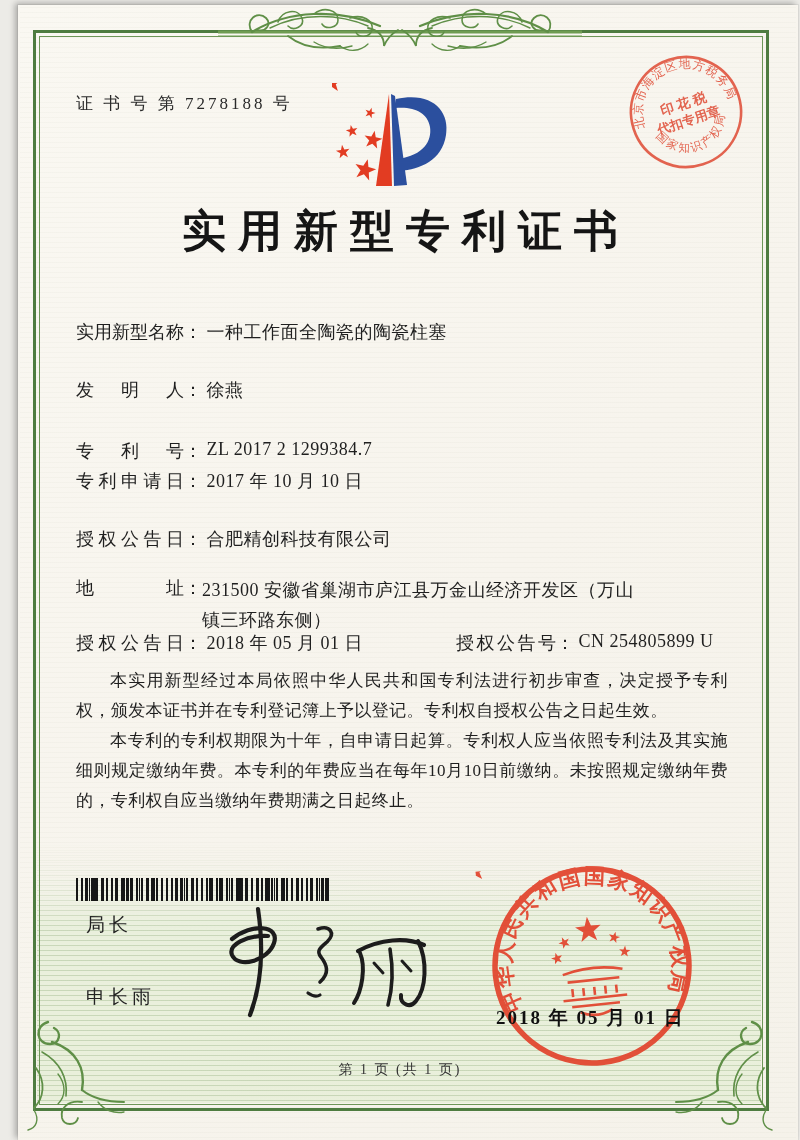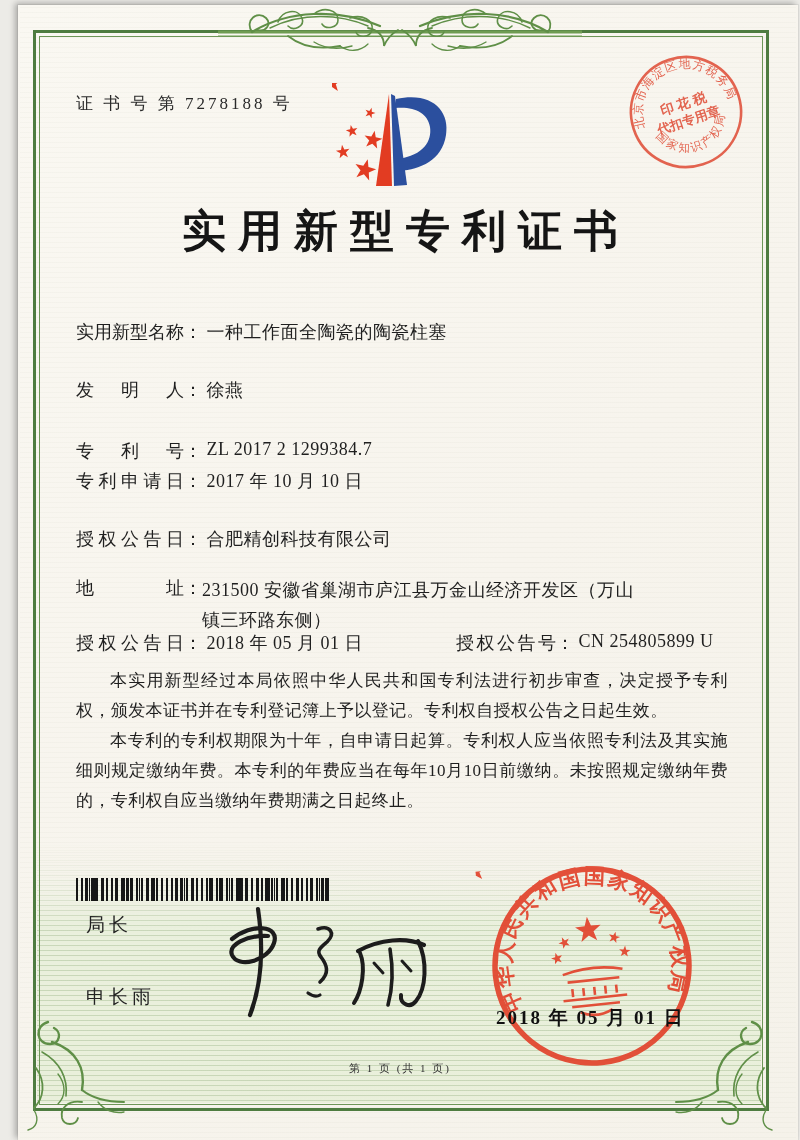--- a/index.html
+++ b/index.html
@@ -78,21 +78,21 @@
   .signer-name{top:984px;}
   .signature{position:absolute;left:208px;top:903px;width:235px;height:118px;}
   .office-seal{position:absolute;left:486px;top:860px;width:212px;height:212px;transform:rotate(-6deg);opacity:.92;}
   .seal-date{
     position:absolute;left:496px;top:1005px;font-size:19px;letter-spacing:2px;
     color:#101010;font-weight:bold;white-space:nowrap;
   }
   .tax-stamp{position:absolute;left:626px;top:52px;width:120px;height:120px;transform:rotate(-18deg);opacity:.88;}
   .footer{
     position:absolute;left:0;top:1061px;width:800px;text-align:center;
-    font-size:11px;letter-spacing:2px;color:#333;
+    font-size:14px;letter-spacing:2px;color:#333;
   }
   svg text{font-family:"Liberation Serif","DejaVu Serif",serif;}
 </style>
 </head>
 <body>
 
 <div class="paper"></div>
 <div class="scanlines"></div>
 
 <div class="guilloche"></div>

